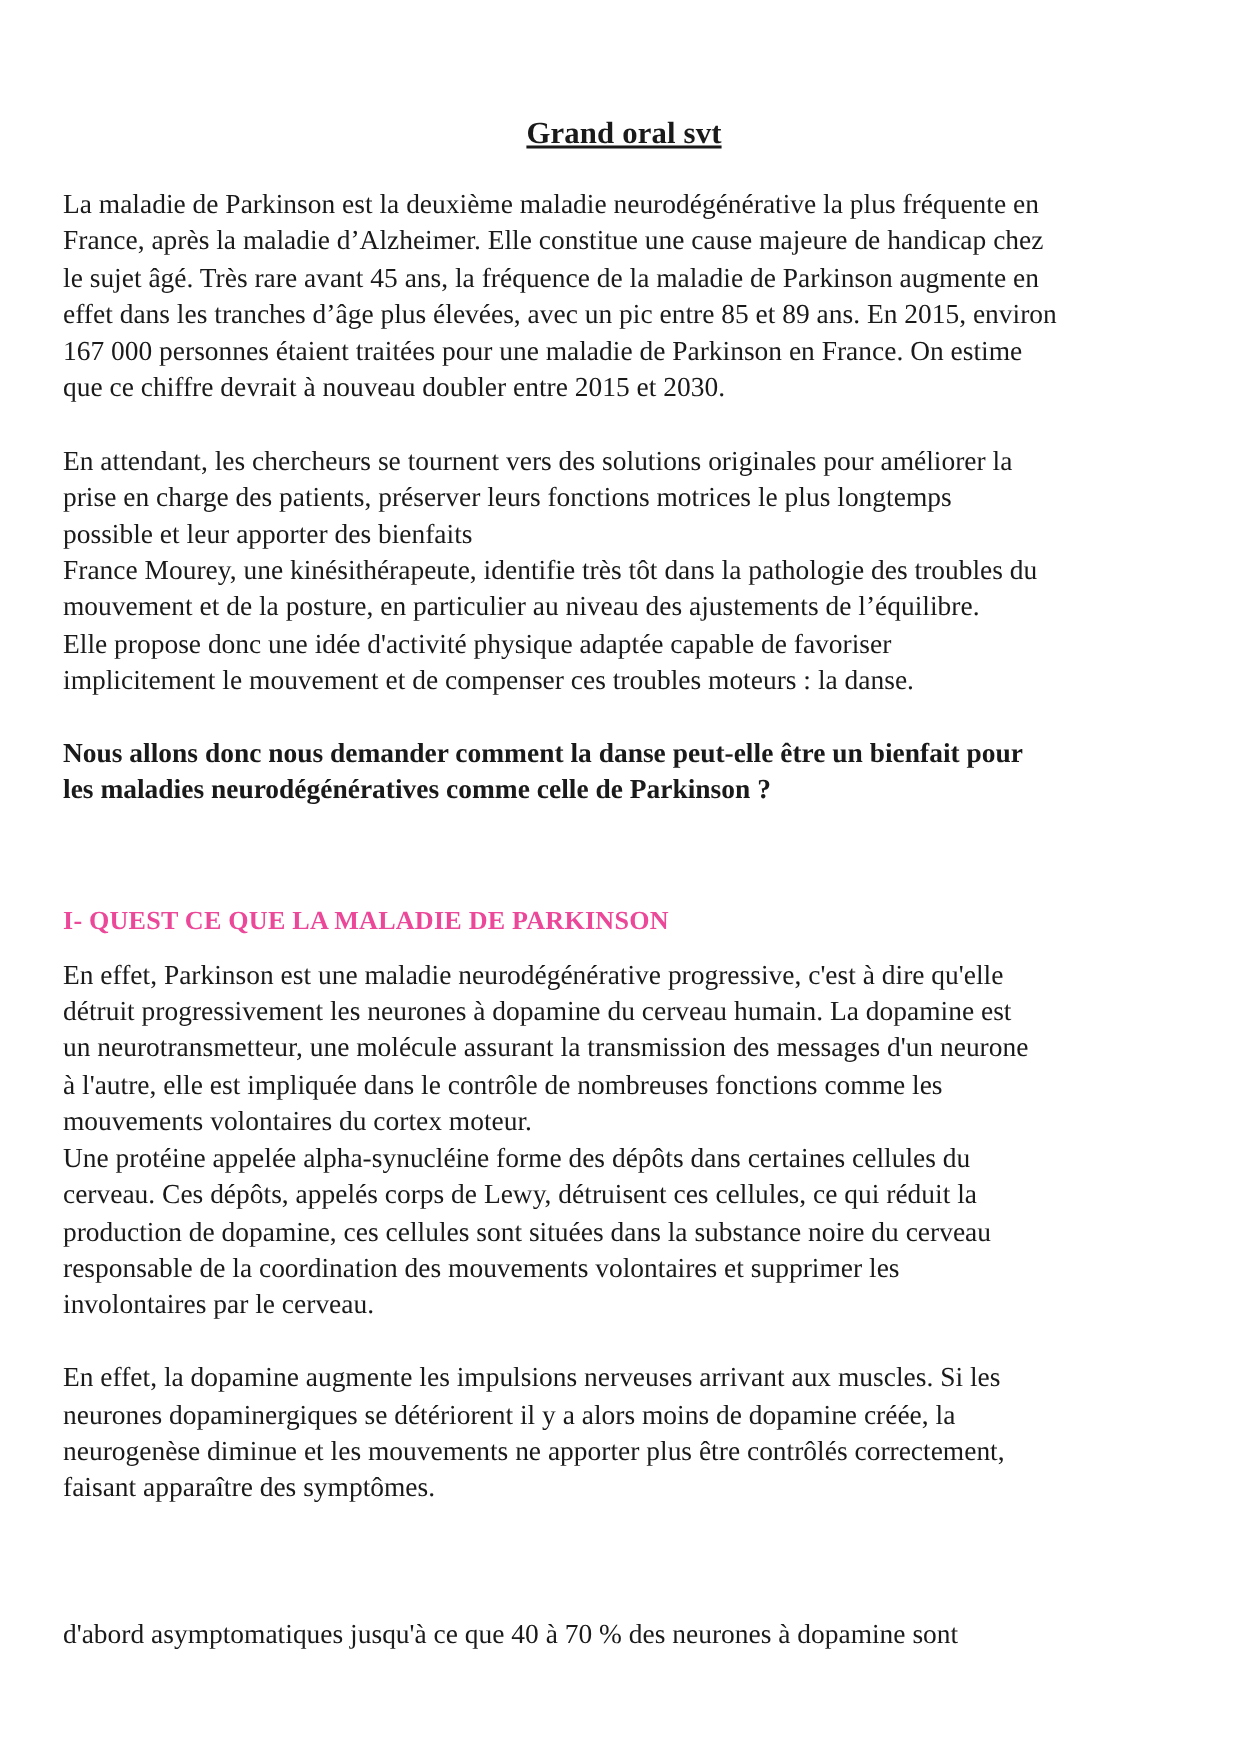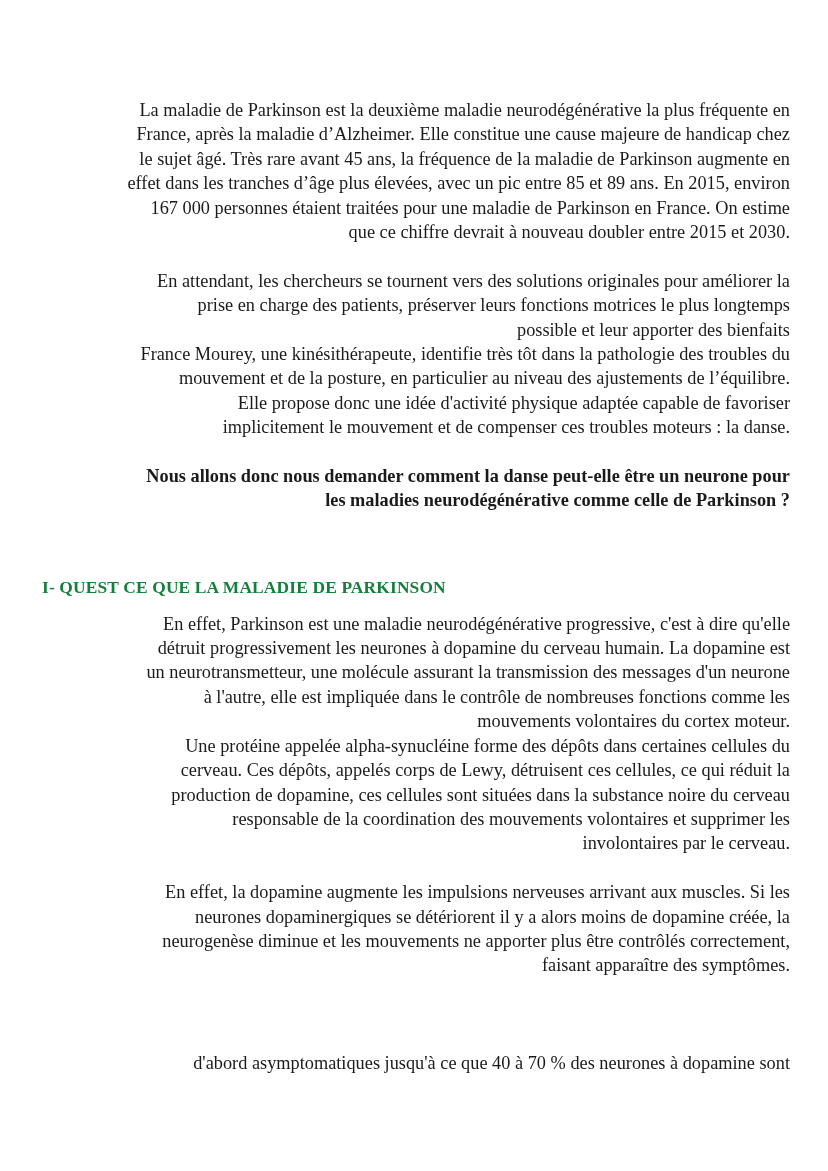--- a/index.html
+++ b/index.html
@@ -32,21 +32,21 @@
     text-decoration: underline;
     text-underline-offset: 2px;
     letter-spacing: 0.1px;
     margin: 0 0 0 0;
     line-height: 26px;
   }
   .para {
     font-size: 18.3px;
     line-height: 24.4px;
     margin: 0;
-    text-align: right;
+    text-align: left;
     letter-spacing: 0.01px;
   }
   .para.bold {
     font-weight: bold;
   }
   .spacer-para {
     height: 24.4px;
   }
   .spacer-title {
     height: 22px;
@@ -61,33 +61,34 @@
     margin: 0;
     letter-spacing: 0.15px;
   }
 </style>
 </head>
 <body>
 
 <div class="page">
   <div class="content">
 
+    <div class="doc-title">Grand oral svt</div>
 
     <div class="spacer-title"></div>
 
     <div id="blocks-container">
         <p class="para"><span>La maladie de Parkinson est la deuxième maladie neurodégénérative la plus fréquente en</span><br><span>France, après la maladie d’Alzheimer. Elle constitue une cause majeure de handicap chez</span><br><span>le sujet âgé. Très rare avant 45 ans, la fréquence de la maladie de Parkinson augmente en</span><br><span>effet dans les tranches d’âge plus élevées, avec un pic entre 85 et 89 ans. En 2015, environ</span><br><span>167 000 personnes étaient traitées pour une maladie de Parkinson en France. On estime</span><br><span>que ce chiffre devrait à nouveau doubler entre 2015 et 2030.</span></p>
         <div class="spacer-para"></div>
         <p class="para"><span>En attendant, les chercheurs se tournent vers des solutions originales pour améliorer la</span><br><span>prise en charge des patients, préserver leurs fonctions motrices le plus longtemps</span><br><span>possible et leur apporter des bienfaits</span><br><span>France Mourey, une kinésithérapeute, identifie très tôt dans la pathologie des troubles du</span><br><span>mouvement et de la posture, en particulier au niveau des ajustements de l’équilibre.</span><br><span>Elle propose donc une idée d'activité physique adaptée capable de favoriser</span><br><span>implicitement le mouvement et de compenser ces troubles moteurs : la danse.</span></p>
         <div class="spacer-para"></div>
-        <p class="para bold"><span>Nous allons donc nous demander comment la danse peut-elle être un neurone pour</span><br><span>les maladies neurodégénérative comme celle de Parkinson ?</span></p>
+        <p class="para bold"><span>Nous allons donc nous demander comment la danse peut-elle être un bienfait pour</span><br><span>les maladies neurodégénératives comme celle de Parkinson ?</span></p>
         <div class="spacer-para"></div>
         <p class="para"><br></p>
         <div class="spacer-small"></div>
-        <div class="section-heading" style="color: #15803d;">I- QUEST CE QUE LA MALADIE DE PARKINSON</div>
+        <div class="section-heading" style="color: #ec4899;">I- QUEST CE QUE LA MALADIE DE PARKINSON</div>
         <div class="spacer-small"></div>
         <p class="para"><span>En effet, Parkinson est une maladie neurodégénérative progressive, c'est à dire qu'elle</span><br><span>détruit progressivement les neurones à dopamine du cerveau humain. La dopamine est</span><br><span>un neurotransmetteur, une molécule assurant la transmission des messages d'un neurone</span><br><span>à l'autre,  elle est impliquée dans le contrôle de nombreuses fonctions comme les</span><br><span>mouvements volontaires du cortex moteur.</span><br><span>Une protéine appelée alpha-synucléine forme des dépôts dans certaines cellules du</span><br><span>cerveau. Ces dépôts, appelés corps de Lewy, détruisent ces cellules, ce qui réduit la</span><br><span>production de dopamine, ces cellules sont situées dans la substance noire du cerveau</span><br><span>responsable de la coordination des mouvements volontaires et supprimer les</span><br><span>involontaires par le cerveau.</span></p>
         <div class="spacer-para"></div>
         <p class="para"><span>En effet, la dopamine augmente les impulsions nerveuses arrivant aux muscles. Si les</span><br><span>neurones dopaminergiques se détériorent il y a alors moins de dopamine créée, la</span><br><span>neurogenèse diminue et les mouvements ne apporter plus être contrôlés correctement,</span><br><span>faisant apparaître des symptômes.</span></p>
         <div class="spacer-para"></div>
         <p class="para"><br><br><span>d'abord asymptomatiques  jusqu'à ce que 40 à 70 % des neurones à dopamine sont</span></p>
       </div>
 
   </div>
 </div>

